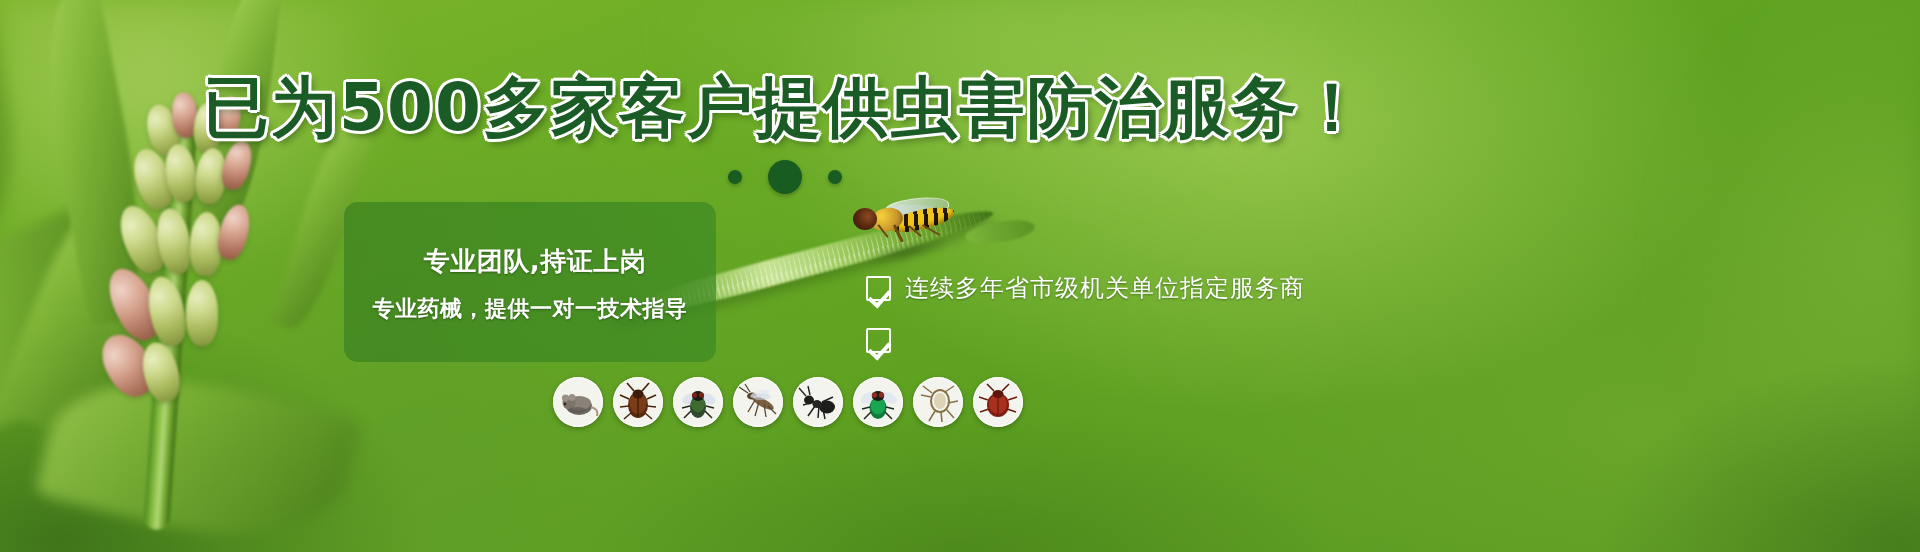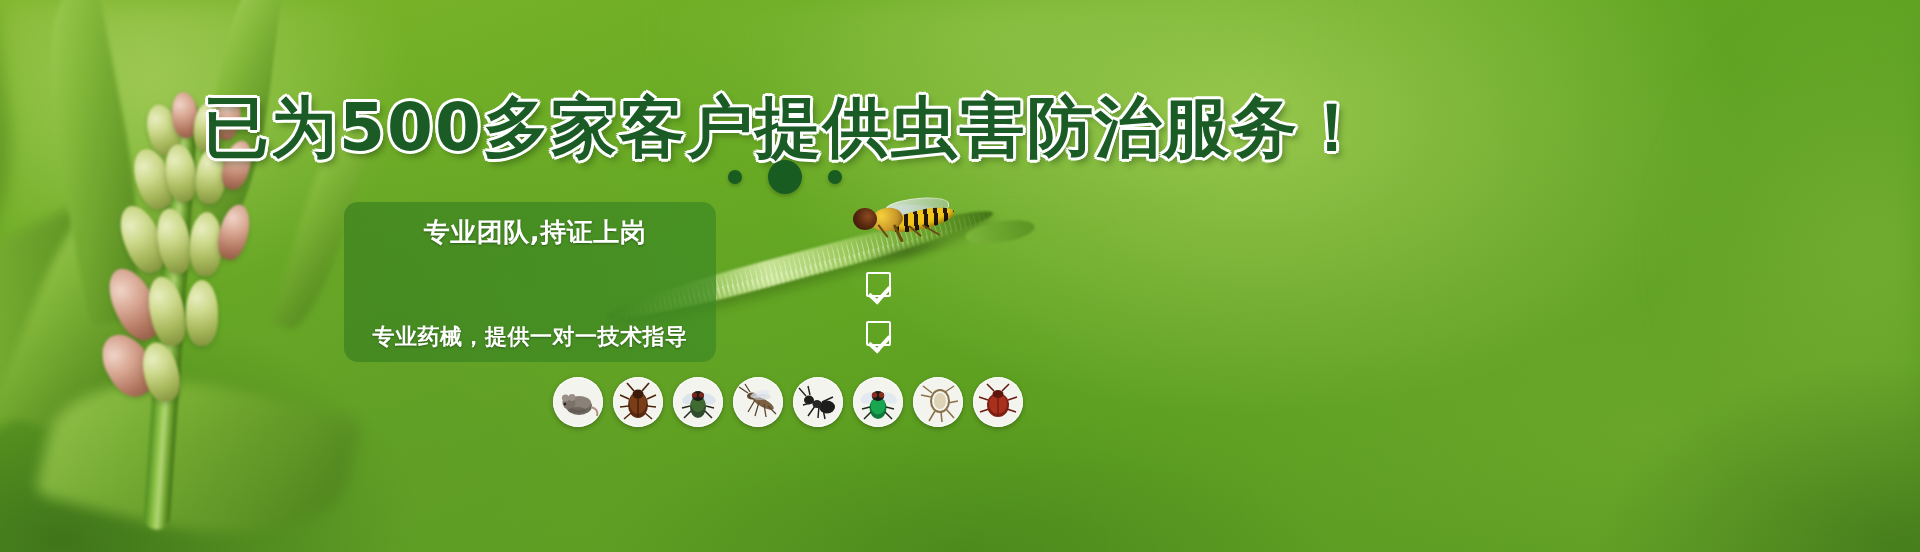--- a/index.html
+++ b/index.html
@@ -139,21 +139,20 @@
   .hf-shadow {
     position:absolute; left:860px; top:244px; width:95px; height:16px;
     background:radial-gradient(ellipse, rgba(25,50,10,.38), rgba(25,50,10,0) 72%);
     transform:rotate(-14deg); filter:blur(3px);
   }
 
   
   .headline-wrap {
     position:absolute; left:0; top:72px; width:1570px;
     text-align:center;
-    margin-top:20px;
   }
   .headline {
     display:inline-block;
     font-family:"DejaVu Sans", sans-serif;
     font-size:66px;
     font-weight:bold;
     letter-spacing:2px;
     color:#1b5c26;
     line-height:1.08;
     white-space:nowrap;
@@ -176,21 +175,21 @@
   .dot { background:#195c22; border-radius:50%; box-shadow:0 2px 4px rgba(0,0,0,.25); }
   .dot.sm { width:14px; height:14px; }
   .dot.lg { width:34px; height:34px; }
 
   
   .panel {
     position:absolute; left:344px; top:202px; width:372px; height:160px;
     background:linear-gradient(100deg, rgba(52,123,30,0.62) 0%, rgba(58,132,33,0.70) 45%, rgba(62,138,35,0.74) 100%);
     border-radius:14px 14px 14px 14px;
     padding:17px 16px 14px 16px;
-    display:flex; flex-direction:column; justify-content:space-between; gap:24px;
+    display:flex; flex-direction:column; justify-content:center; gap:24px;
   }
   .panel-line {
     color:#ffffff;
     font-family:"DejaVu Sans", sans-serif;
     font-weight:bold;
     white-space:nowrap;
     text-shadow:0 1px 2px rgba(20,45,10,.5);
     line-height:1;
   }
   .panel-line.l1 { font-size:26px; letter-spacing:.5px; text-align:center; padding-left:10px;}
@@ -308,20 +307,21 @@
   </div>
 
   <div class="panel">
     <div class="panel-line l1">专业团队,持证上岗</div>
     <div class="panel-line l3">专业药械，提供一对一技术指导</div>
   </div>
 
   <div class="checklist">
     <div class="check-row">
       <span class="check-box"></span>
+      <span class="check-text">连续多年省市级机关单位指定服务商</span>
     </div>
     <div class="check-row">
       <span class="check-box"></span>
     </div>
   </div>
 
   <div class="pests">
 
     <div class="pest">
       <svg width="46" height="46" viewBox="0 0 46 46">

